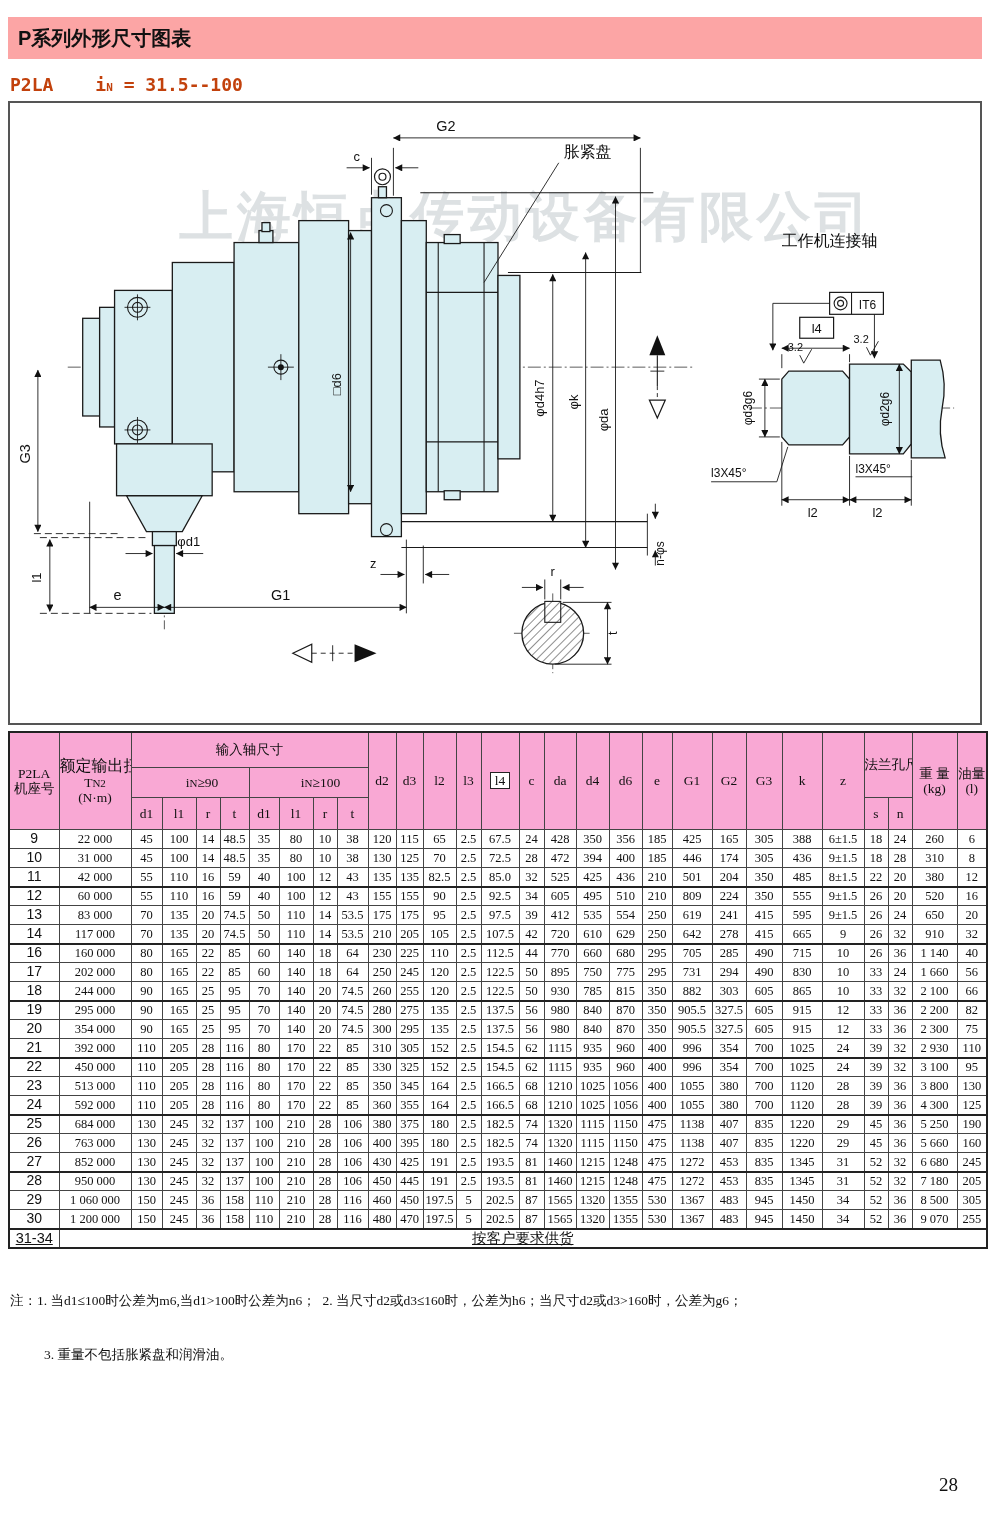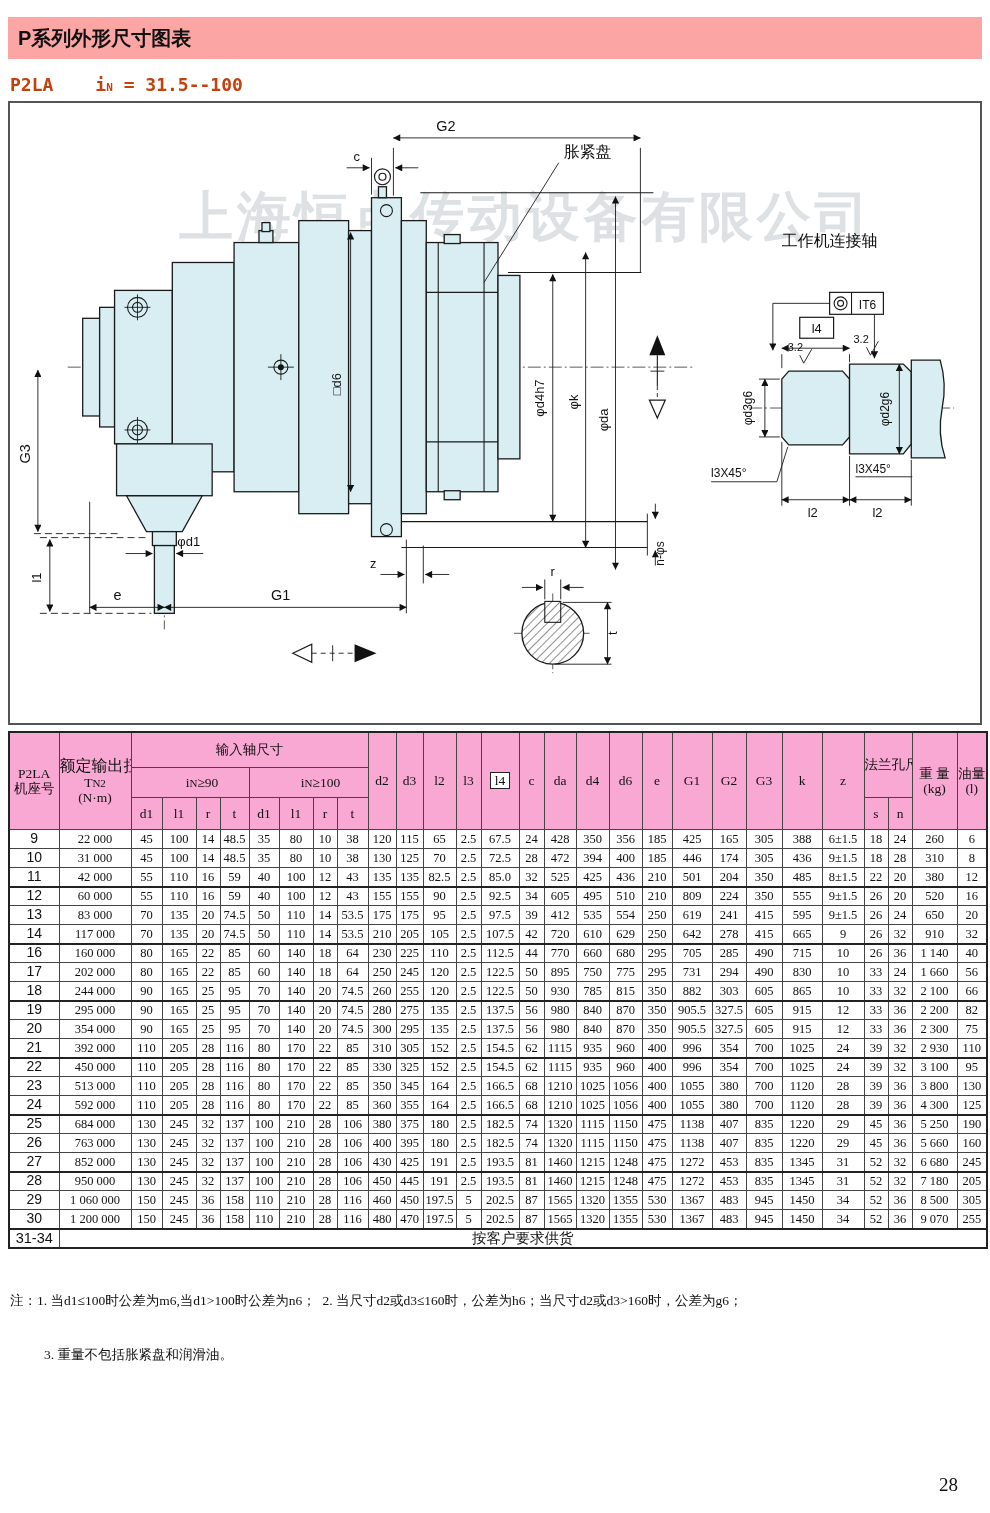--- a/index.html
+++ b/index.html
@@ -41,21 +41,21 @@
   table.dims thead tr.h2 th{height:29px;padding-left:24px;}
   table.dims thead tr.h3 th{height:31px;}
   table.dims tbody tr{height:19px;}
   table.dims tbody tr.group-start td{border-top:2px solid #222;}
   td.rn{font-family:"Liberation Sans",sans-serif;font-size:14px;}
   td.torq{text-align:right;padding-right:7px;}
   td.wt{text-align:right;padding-right:5px;}
   .hsmall{font-size:16px;}
   .boxed{border:1px solid #222;padding:0 4px;background:#fff;}
   tr.custom{height:44px;}
-  tr.custom td{font-size:14.5px;border-top:2px solid #222;}
+  tr.custom td{font-size:14.5px;border-top:2px solid #222;text-decoration:underline;}
 
   
   .notes{margin:11px 10px 0;font-family:"Liberation Serif","DejaVu Serif",serif;font-size:13.5px;color:#111;white-space:pre-wrap;}
   .notes .n2{padding-left:34px;margin-top:4px;}
 
   .page-num{position:absolute;right:32px;top:1474px;font-size:19px;font-family:"Liberation Serif",serif;color:#111;}
 </style>
 </head>
 <body>
 

